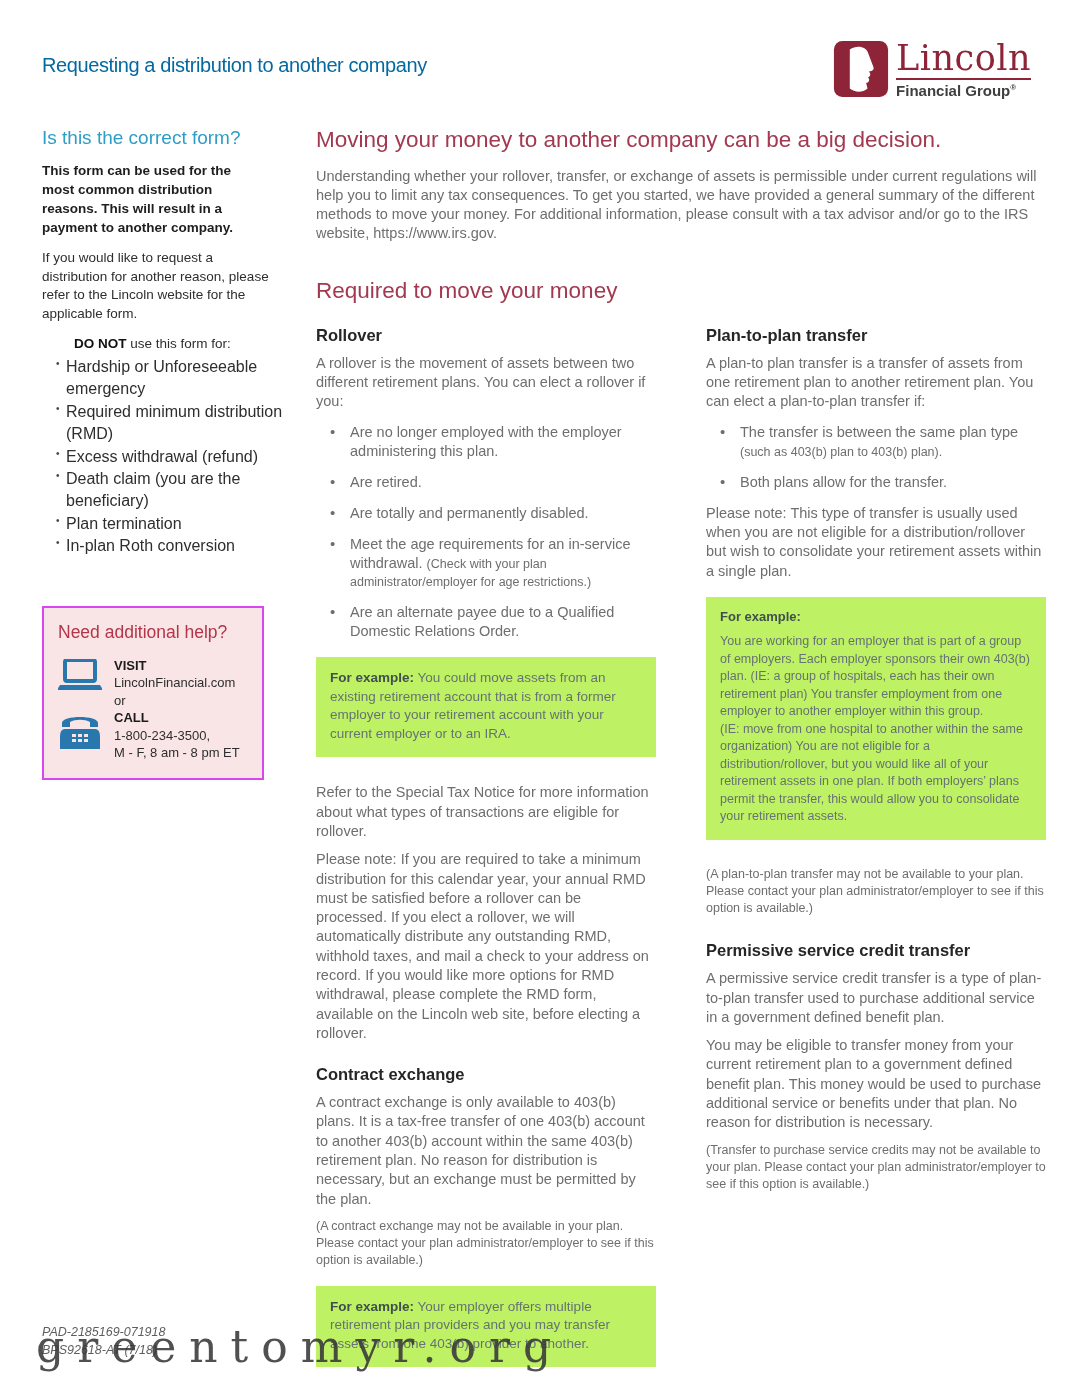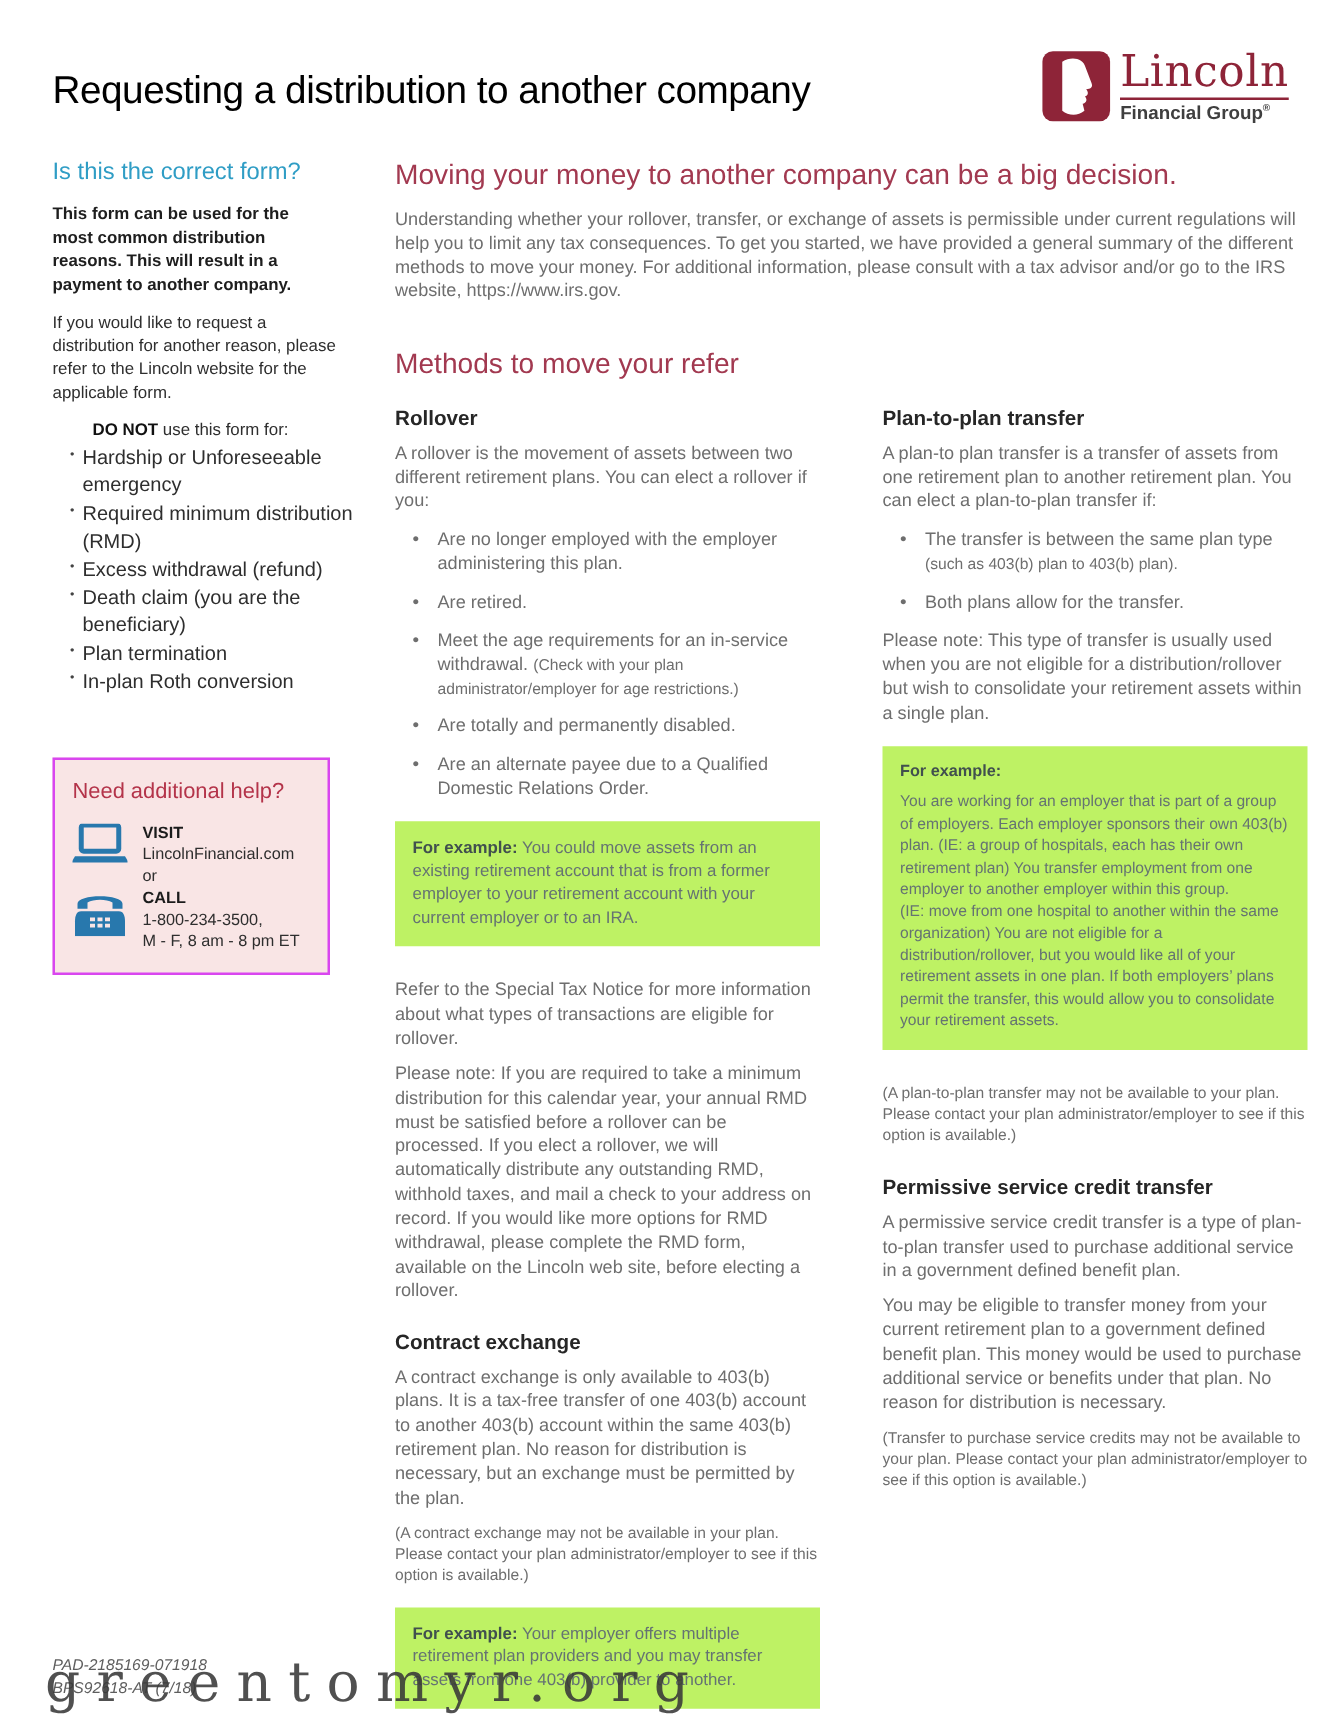--- a/index.html
+++ b/index.html
@@ -7,21 +7,21 @@
   html,body { background:#e8e8e8; }
   body { font-family:"Liberation Sans","DejaVu Sans",sans-serif; }
   .page {
     position:relative; width:1073px; height:1388px; margin:0 auto;
     background:#ffffff; overflow:hidden;
   }
 
   
   .header { display:flex; justify-content:space-between; align-items:flex-start;
     padding:40px 42px 0 42px; }
-  .page-title { font-size:31px; font-weight:500; color:#000000; letter-spacing:-0.4px; margin-top:14px; }
+  .page-title { font-size:20px; font-weight:500; color:#0369a1; letter-spacing:-0.4px; margin-top:14px; }
   .logo { display:flex; align-items:flex-start; gap:7px; }
   .logo-mark { width:56px; height:58px; }
   .logo-text { display:flex; flex-direction:column; }
   .logo-brand { font-family:"DejaVu Serif","Liberation Serif",serif; font-size:35px; line-height:36px; color:#8e2438; letter-spacing:0.5px; }
   .logo-rule { height:2px; background:#8e2438; margin:2px 0 2px 0; }
   .logo-sub { font-size:15px; font-weight:700; color:#3f3f3f; }
   .logo-sub sup { font-size:8px; }
 
   
   .content { display:flex; padding:28px 38px 0 42px; gap:16px; }
@@ -161,32 +161,32 @@
             <div class="help-text">M - F, 8 am - 8 pm ET</div>
           </div>
         </div>
       </div>
     </div>
 
     <div class="main">
       <h2 class="intro-heading">Moving your money to another company can be a big decision.</h2>
       <p class="intro-body">Understanding whether your rollover, transfer, or exchange of assets is permissible under current regulations will help you to limit any tax consequences. To get you started, we have provided a general summary of the different methods to move your money. For additional information, please consult with a tax advisor and/or go to the IRS website, https://www.irs.gov.</p>
 
-      <h2 class="methods-heading">Methods to move your refer</h2>
+      <h2 class="methods-heading">Required to move your money</h2>
 
       <div class="cols">
 
         <div class="col">
           <h3 class="sec-heading">Rollover</h3>
           <p class="body-p">A rollover is the movement of assets between two different retirement plans. You can elect a rollover if you:</p>
           <ul class="bullets">
             <li><span>Are no longer employed with the employer administering this plan.</span> <span class="note"></span></li>
             <li><span>Are retired.</span> <span class="note"></span></li>
+            <li><span>Are totally and permanently disabled.</span> <span class="note"></span></li>
             <li><span>Meet the age requirements for an in-service withdrawal.</span> <span class="note">(Check with your plan administrator/employer for age restrictions.)</span></li>
-            <li><span>Are totally and permanently disabled.</span> <span class="note"></span></li>
             <li><span>Are an alternate payee due to a Qualified Domestic Relations Order.</span> <span class="note"></span></li>
           </ul>
 
           <div class="example-box">
             <p class="inline-text"><strong>For example:</strong> <span>You could move assets from an existing retirement account that is from a former employer to your retirement account with your current employer or to an IRA.</span></p>
           </div>
 
           <p class="body-p gap-after-box">Refer to the Special Tax Notice for more information about what types of transactions are eligible for rollover.</p>
           <p class="body-p mb18">Please note: If you are required to take a minimum distribution for this calendar year, your annual RMD must be satisfied before a rollover can be processed. If you elect a rollover, we will automatically distribute any outstanding RMD, withhold taxes, and mail a check to your address on record. If you would like more options for RMD withdrawal, please complete the RMD form, available on the Lincoln web site, before electing a rollover.</p>
 

